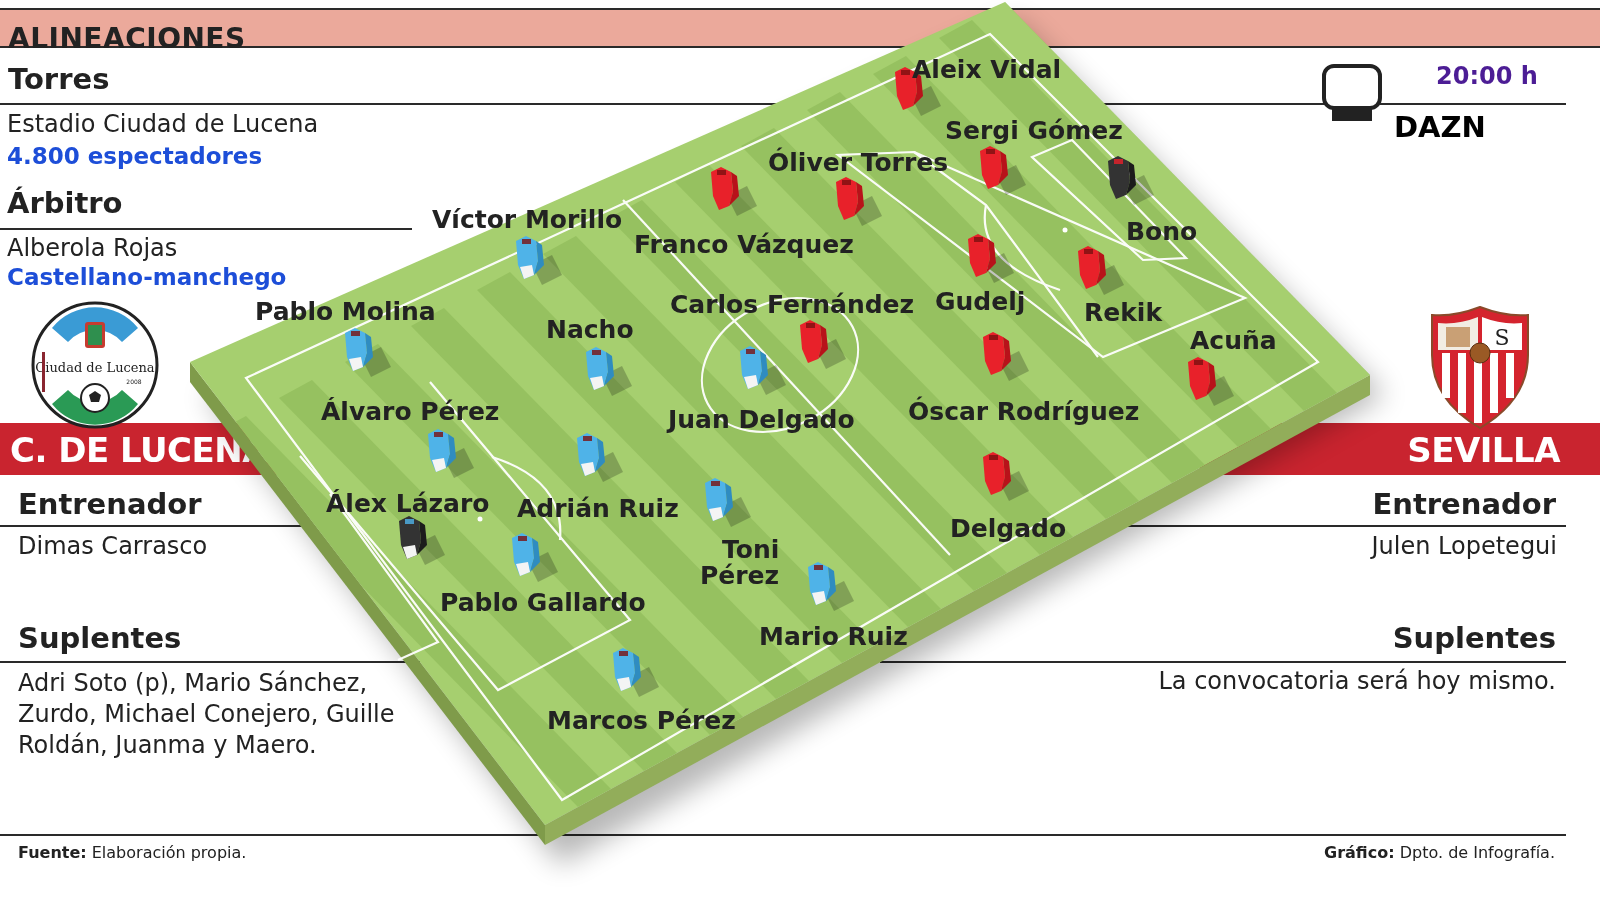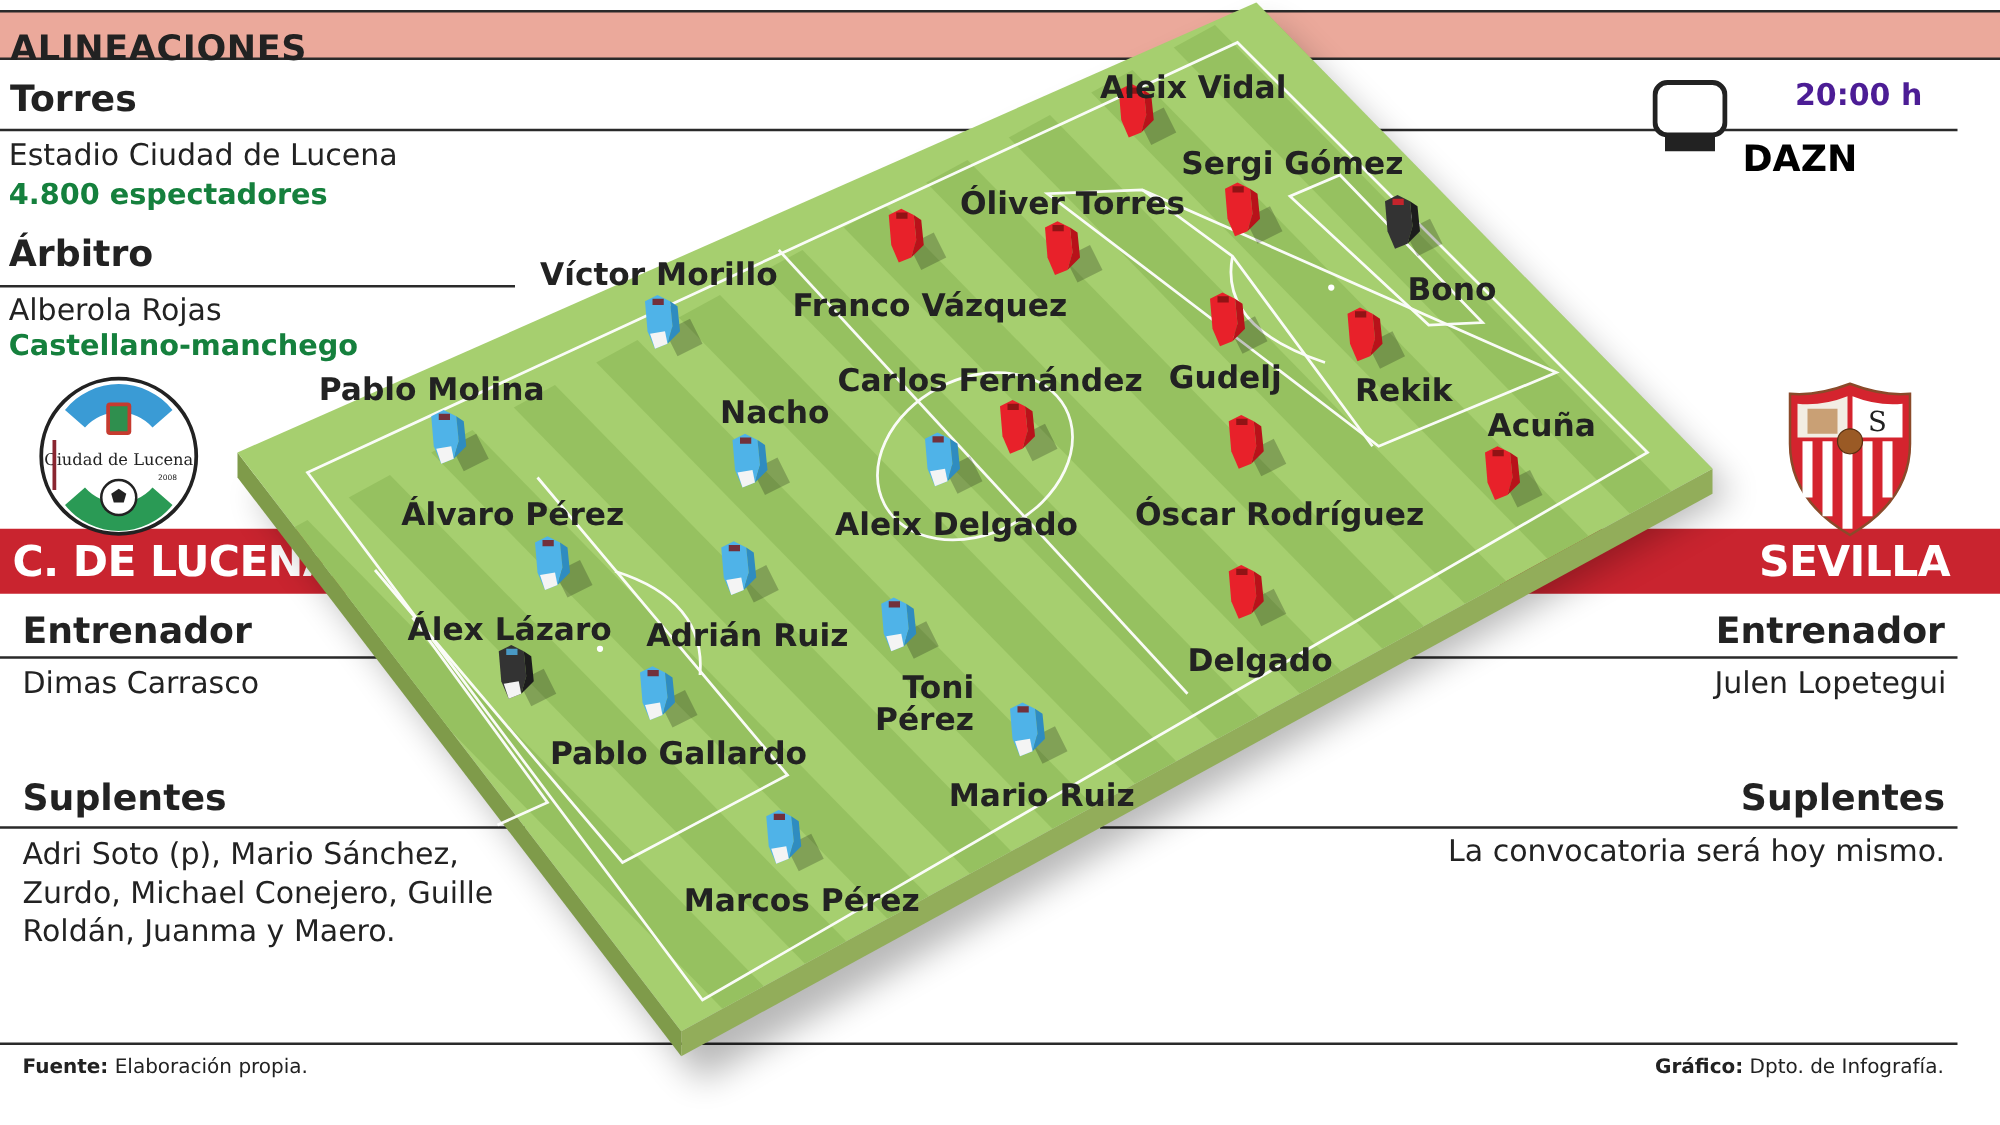--- a/index.html
+++ b/index.html
@@ -5,21 +5,21 @@
   html, body { margin:0; padding:0; }
   body { width:1600px; height:900px; position:relative; overflow:hidden; background:#ffffff;
          font-family:"DejaVu Sans", "Liberation Sans", sans-serif; color:#222222; }
   .abs { position:absolute; }
   .hr { position:absolute; height:2px; background:#2a2a2a; }
   .title-bar { position:absolute; left:0; top:8px; width:1600px; height:40px; background:#eba99b;
                border-top:2px solid #2a2a2a; border-bottom:2px solid #2a2a2a; box-sizing:border-box; }
   .title-text { position:absolute; left:8px; top:12px; font-size:28px; font-weight:bold; letter-spacing:0.5px; color:#222; }
   .h-bold { font-weight:bold; font-size:29px; color:#222; }
   .t-reg { font-size:24px; color:#222; }
-  .t-bold { font-size:23px; font-weight:bold; color:#15803d; }
+  .t-bold { font-size:23px; font-weight:bold; color:#1d4ed8; }
   .team-band { position:absolute; height:52px; background:#c9242f; }
   .team-name { position:absolute; color:#ffffff; font-weight:bold; font-size:34px; letter-spacing:-0.5px; }
   .pitch-svg { position:absolute; left:0; top:0; }
   .player-label { position:absolute; font-size:25px; font-weight:bold; color:#222; white-space:nowrap; line-height:27px; }
   .footer-text { font-size:16px; color:#222; }
   .footer-text b { font-weight:bold; }
 </style>
 </head>
 <body>
 
@@ -309,31 +309,31 @@
         <path d="M4,6 L14,1 L24,6 L26,26 L22,40 L12,44 L6,30 Z" fill="#e8212a"></path>
         <path d="M24,6 L30,10 L32,30 L22,40 L26,26 Z" fill="#b8121a"></path>
         <rect x="10" y="4" width="9" height="5" fill="#7a1010" opacity="0.8"></rect>
       </g>
     </g>
 </svg>
 
 <div id="labels">
     <div class="player-label" style="left: 432px; top: 206px;">Víctor Morillo</div>
     <div class="player-label" style="left: 255px; top: 298px;">Pablo Molina</div>
-    <div class="player-label" style="left: 576px; top: 316px;">Nacho</div>
+    <div class="player-label" style="left: 546px; top: 316px;">Nacho</div>
     <div class="player-label" style="left: 321px; top: 398px;">Álvaro Pérez</div>
-    <div class="player-label" style="left: 668px; top: 406px;">Aleix Delgado</div>
+    <div class="player-label" style="left: 668px; top: 406px;">Juan Delgado</div>
     <div class="player-label" style="left: 517px; top: 495px;">Adrián Ruiz</div>
     <div class="player-label" style="left: 326px; top: 490px;">Álex Lázaro</div>
     <div class="player-label" style="left: 722px; top: 536px;">Toni</div>
     <div class="player-label" style="left: 700px; top: 562px;">Pérez</div>
     <div class="player-label" style="left: 440px; top: 589px;">Pablo Gallardo</div>
     <div class="player-label" style="left: 759px; top: 623px;">Mario Ruiz</div>
     <div class="player-label" style="left: 547px; top: 707px;">Marcos Pérez</div>
-    <div class="player-label" style="left: 880px; top: 56px; text-align: center;">Aleix Vidal</div>
+    <div class="player-label" style="left: 912px; top: 56px; text-align: center;">Aleix Vidal</div>
     <div class="player-label" style="left: 945px; top: 117px;">Sergi Gómez</div>
     <div class="player-label" style="left: 768px; top: 149px;">Óliver Torres</div>
     <div class="player-label" style="left: 634px; top: 231px;">Franco Vázquez</div>
     <div class="player-label" style="left: 1126px; top: 218px;">Bono</div>
     <div class="player-label" style="left: 670px; top: 291px;">Carlos Fernández</div>
     <div class="player-label" style="left: 935px; top: 288px;">Gudelj</div>
     <div class="player-label" style="left: 1084px; top: 299px;">Rekik</div>
     <div class="player-label" style="left: 1190px; top: 327px;">Acuña</div>
     <div class="player-label" style="left: 908px; top: 398px;">Óscar Rodríguez</div>
     <div class="player-label" style="left: 950px; top: 515px;">Delgado</div>

